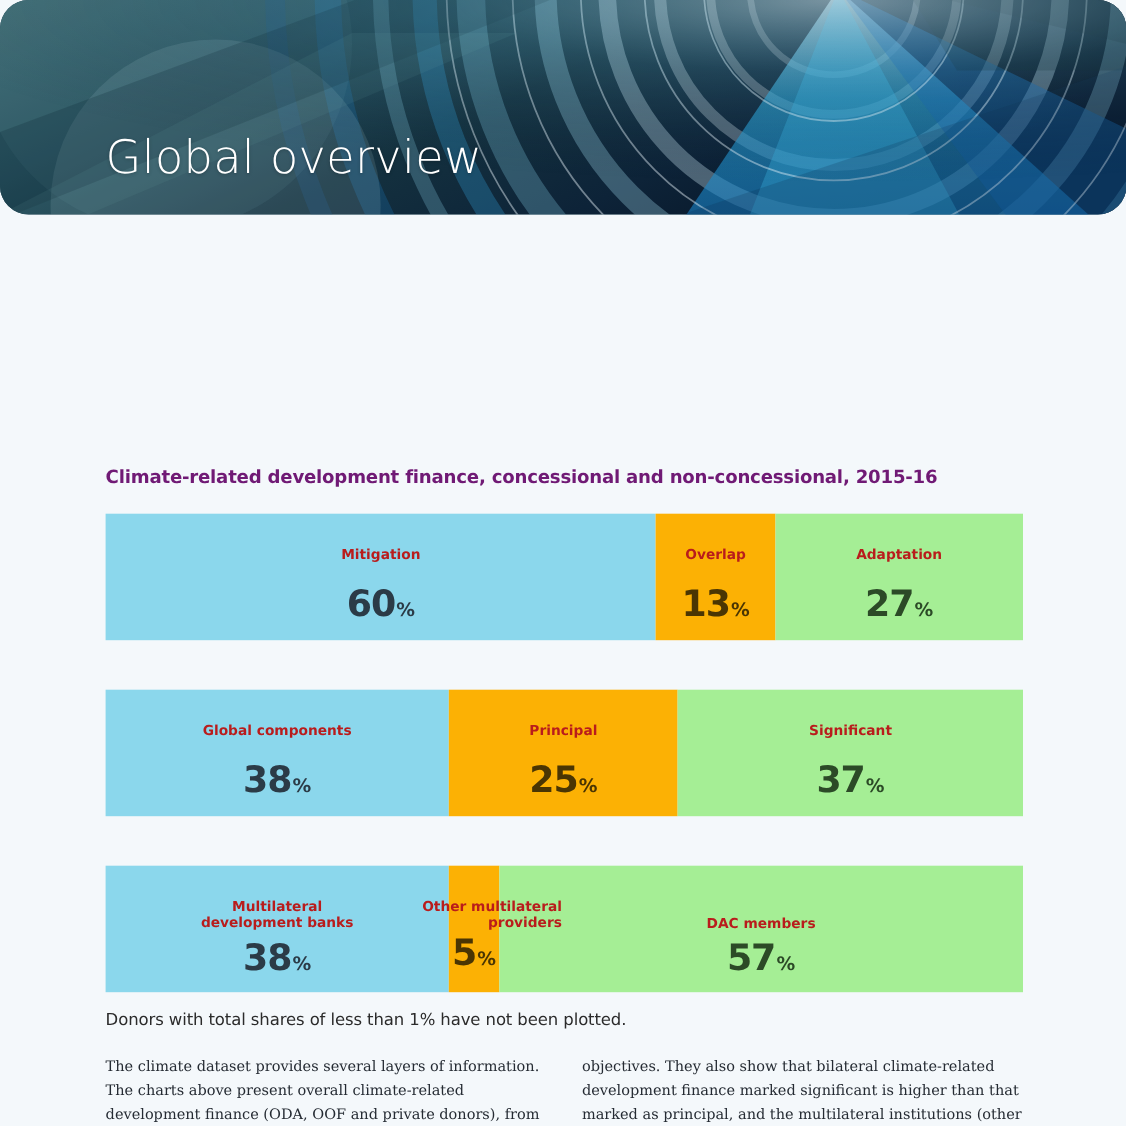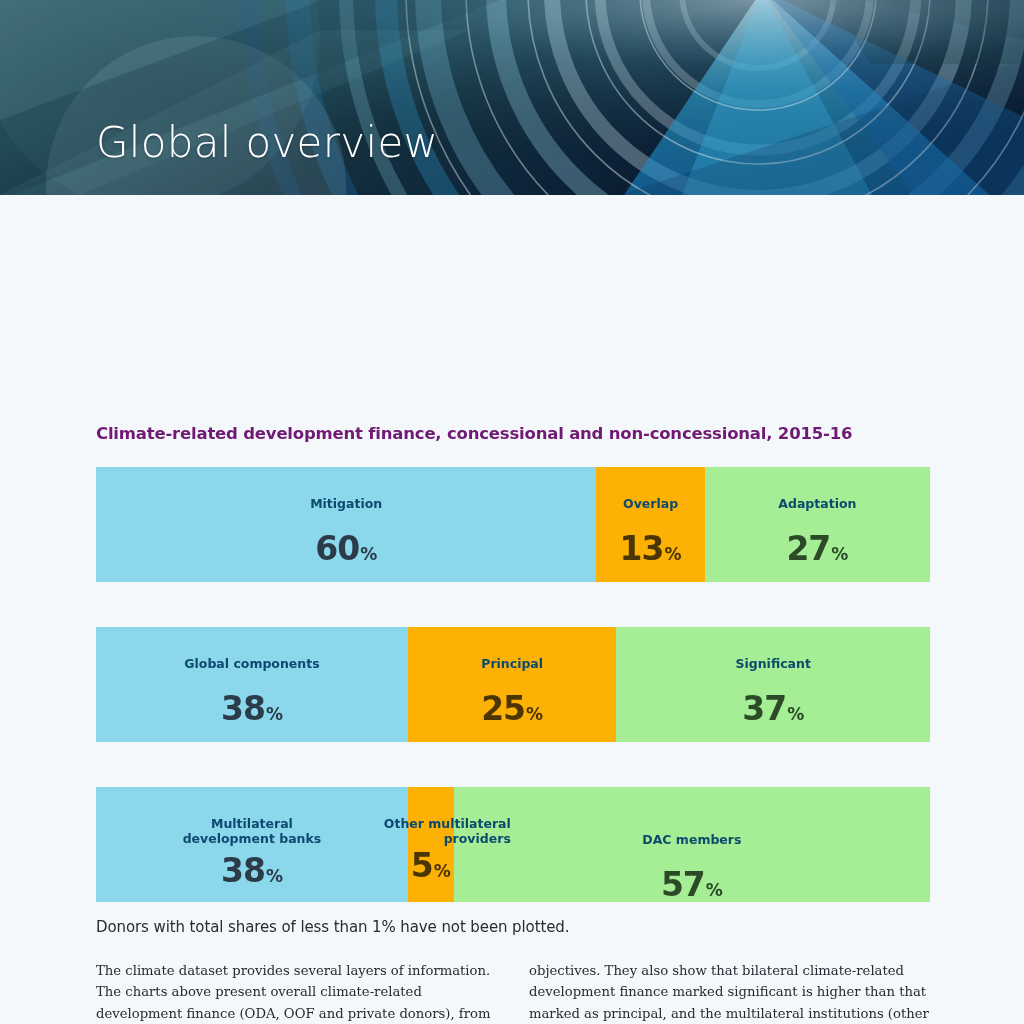--- a/index.html
+++ b/index.html
@@ -17,20 +17,21 @@
     position: relative;
   }
 
   
   .banner {
     position: relative;
     width: 1024px;
     height: 195px;
     overflow: hidden;
     background: #1d4150;
+    border-radius: 26px;
   }
 
   .banner svg {
     position: absolute;
     top: 0; left: 0;
     width: 1024px;
     height: 195px;
     display: block;
   }
 
@@ -89,21 +90,21 @@
     align-items: center;
     justify-content: flex-start;
     overflow: visible;
   }
 
   .seg-label {
     margin-top: 30px;
     font-family: "DejaVu Sans", sans-serif;
     font-size: 12.5px;
     font-weight: 700;
-    color: #0c4a6e;
+    color: #b91c1c;
     text-align: center;
     line-height: 1.18;
     white-space: nowrap;
     position: relative;
     z-index: 3;
   }
 
   .seg-label.wrap { white-space: normal; }
 
   .seg-value {
@@ -144,21 +145,21 @@
     white-space: normal;
     text-align: right;
   }
   .bar-3 .seg.orange .seg-value { margin-top: 62px; }
 
   .bar-3 .seg.blue .seg-label,
   .bar-3 .seg.blue .seg-value { margin-top: 0; }
   .bar-3 .seg.blue .seg-label { margin-top: 30px; }
   .bar-3 .seg.blue .seg-value { margin-top: 7px; }
   .bar-3 .seg.green .seg-label { margin-top: 46px; }
-  .bar-3 .seg.green .seg-value { margin-top: 20px; text-align: center; }
+  .bar-3 .seg.green .seg-value { margin-top: 6px; text-align: center; }
 
   
   .footnote {
     position: absolute;
     left: 96px;
     top: 723px;
     font-family: "DejaVu Sans", sans-serif;
     font-size: 15px;
     color: #2b2b2b;
     letter-spacing: -0.1px;

